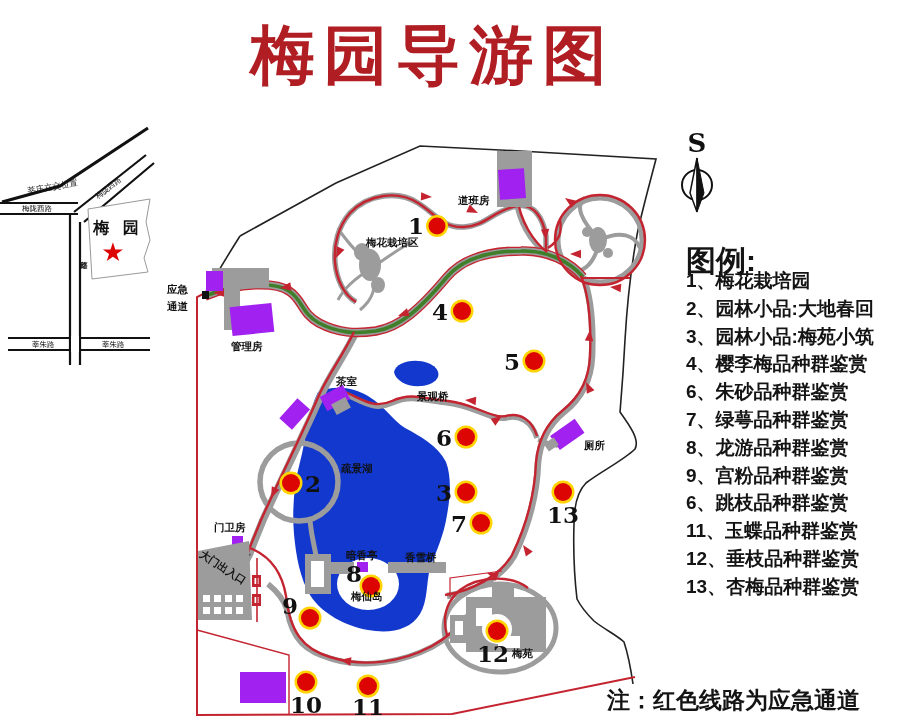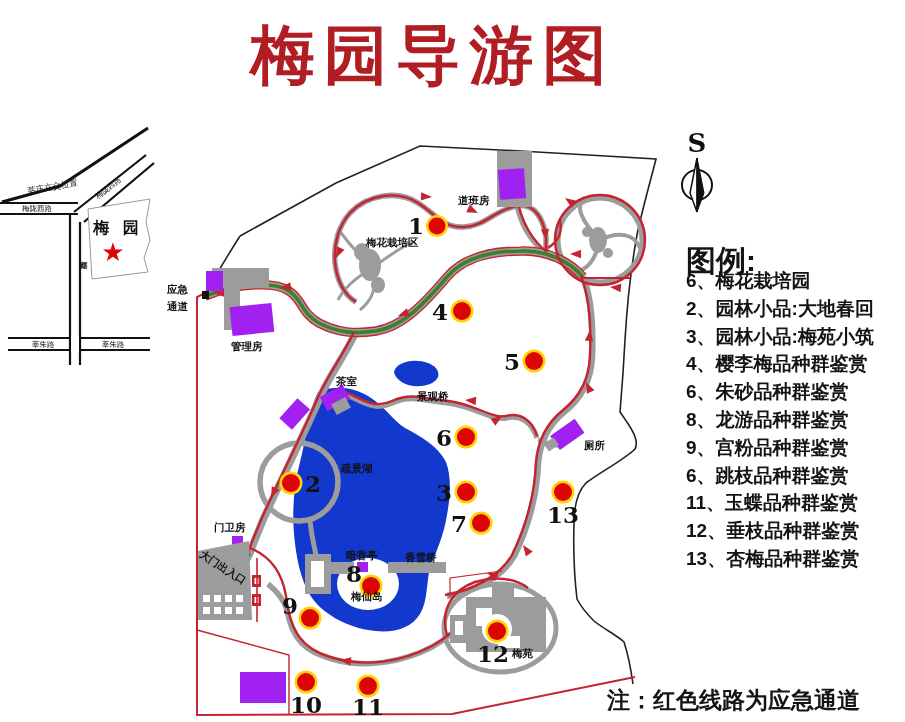--- a/index.html
+++ b/index.html
@@ -302,25 +302,26 @@
     <g>
       <text x="697" y="152" text-anchor="middle" font-size="26" font-weight="bold" fill="#111" font-family="Liberation Sans, sans-serif">S</text>
       <circle cx="697" cy="185" r="15" fill="none" stroke="#111" stroke-width="2"></circle>
       <polygon points="697,158 690,193 697,212" fill="#fff" stroke="#111" stroke-width="1.5"></polygon>
       <polygon points="697,158 704,193 697,212" fill="#111" stroke="#111" stroke-width="1"></polygon>
     </g>
   </svg>
 
   <div class="legend-head">图例:</div>
   <div class="legend-list">
-    <div class="legend-item">6、梅花栽培园</div>
+    <div class="legend-item">1、梅花栽培园</div>
     <div class="legend-item">2、园林小品:大地春回</div>
     <div class="legend-item">3、园林小品:梅苑小筑</div>
     <div class="legend-item">4、樱李梅品种群鉴赏</div>
     <div class="legend-item">6、朱砂品种群鉴赏</div>
+    <div class="legend-item">7、绿萼品种群鉴赏</div>
     <div class="legend-item">8、龙游品种群鉴赏</div>
     <div class="legend-item">9、宫粉品种群鉴赏</div>
     <div class="legend-item">6、跳枝品种群鉴赏</div>
     <div class="legend-item">11、玉蝶品种群鉴赏</div>
     <div class="legend-item">12、垂枝品种群鉴赏</div>
     <div class="legend-item">13、杏梅品种群鉴赏</div>
   </div>
 
   <div class="note">注：红色线路为应急通道</div>
 </div>

